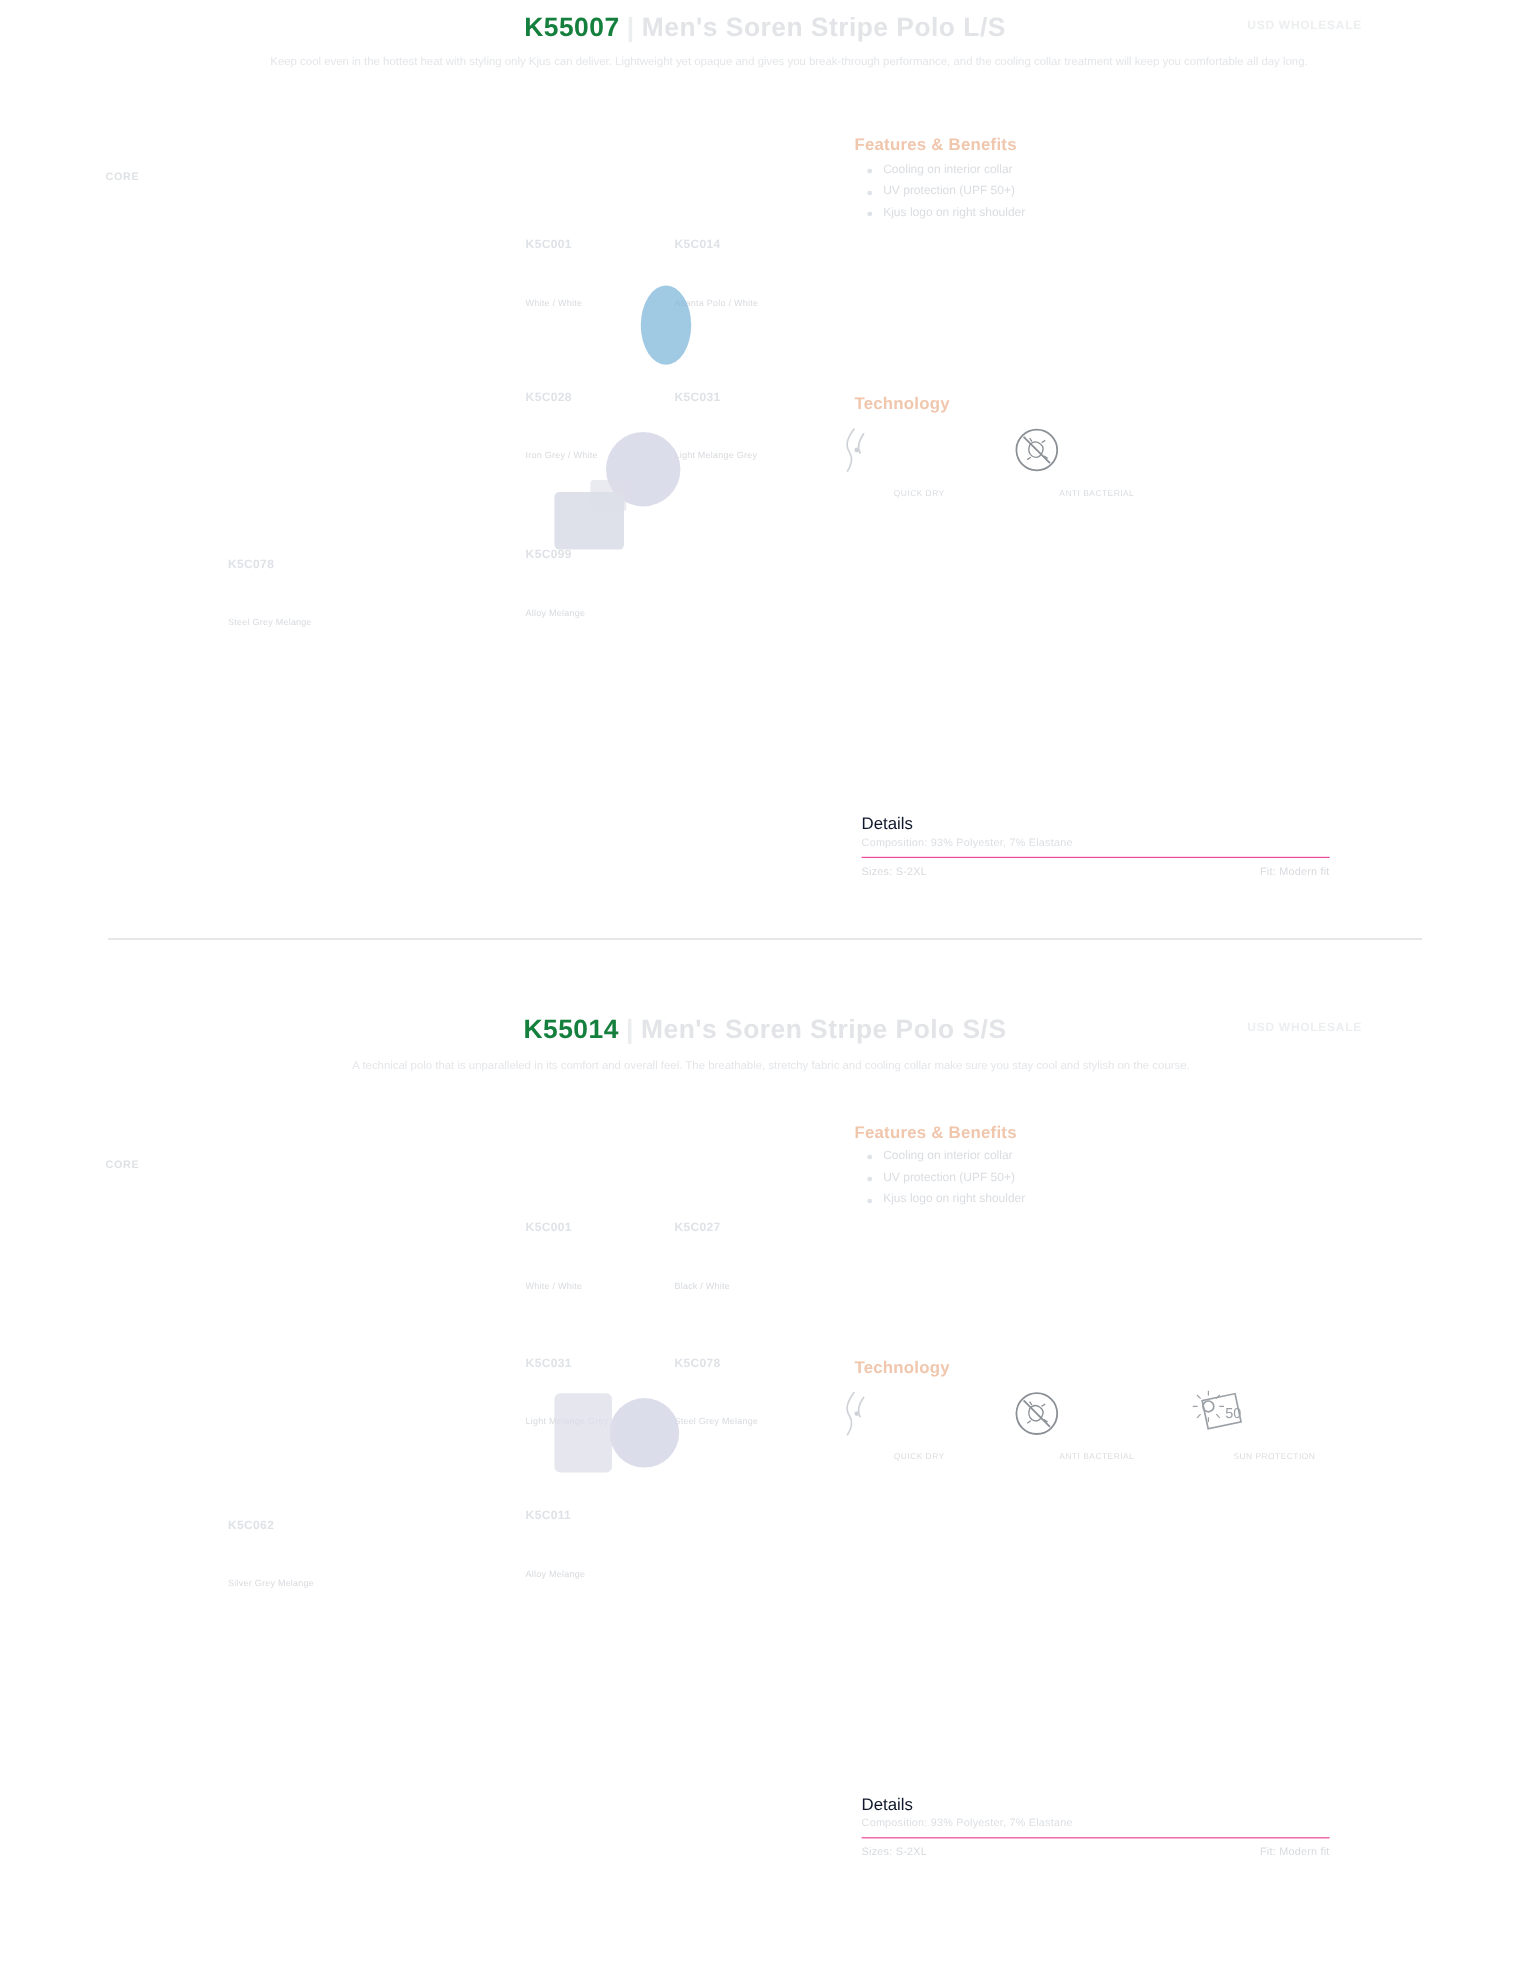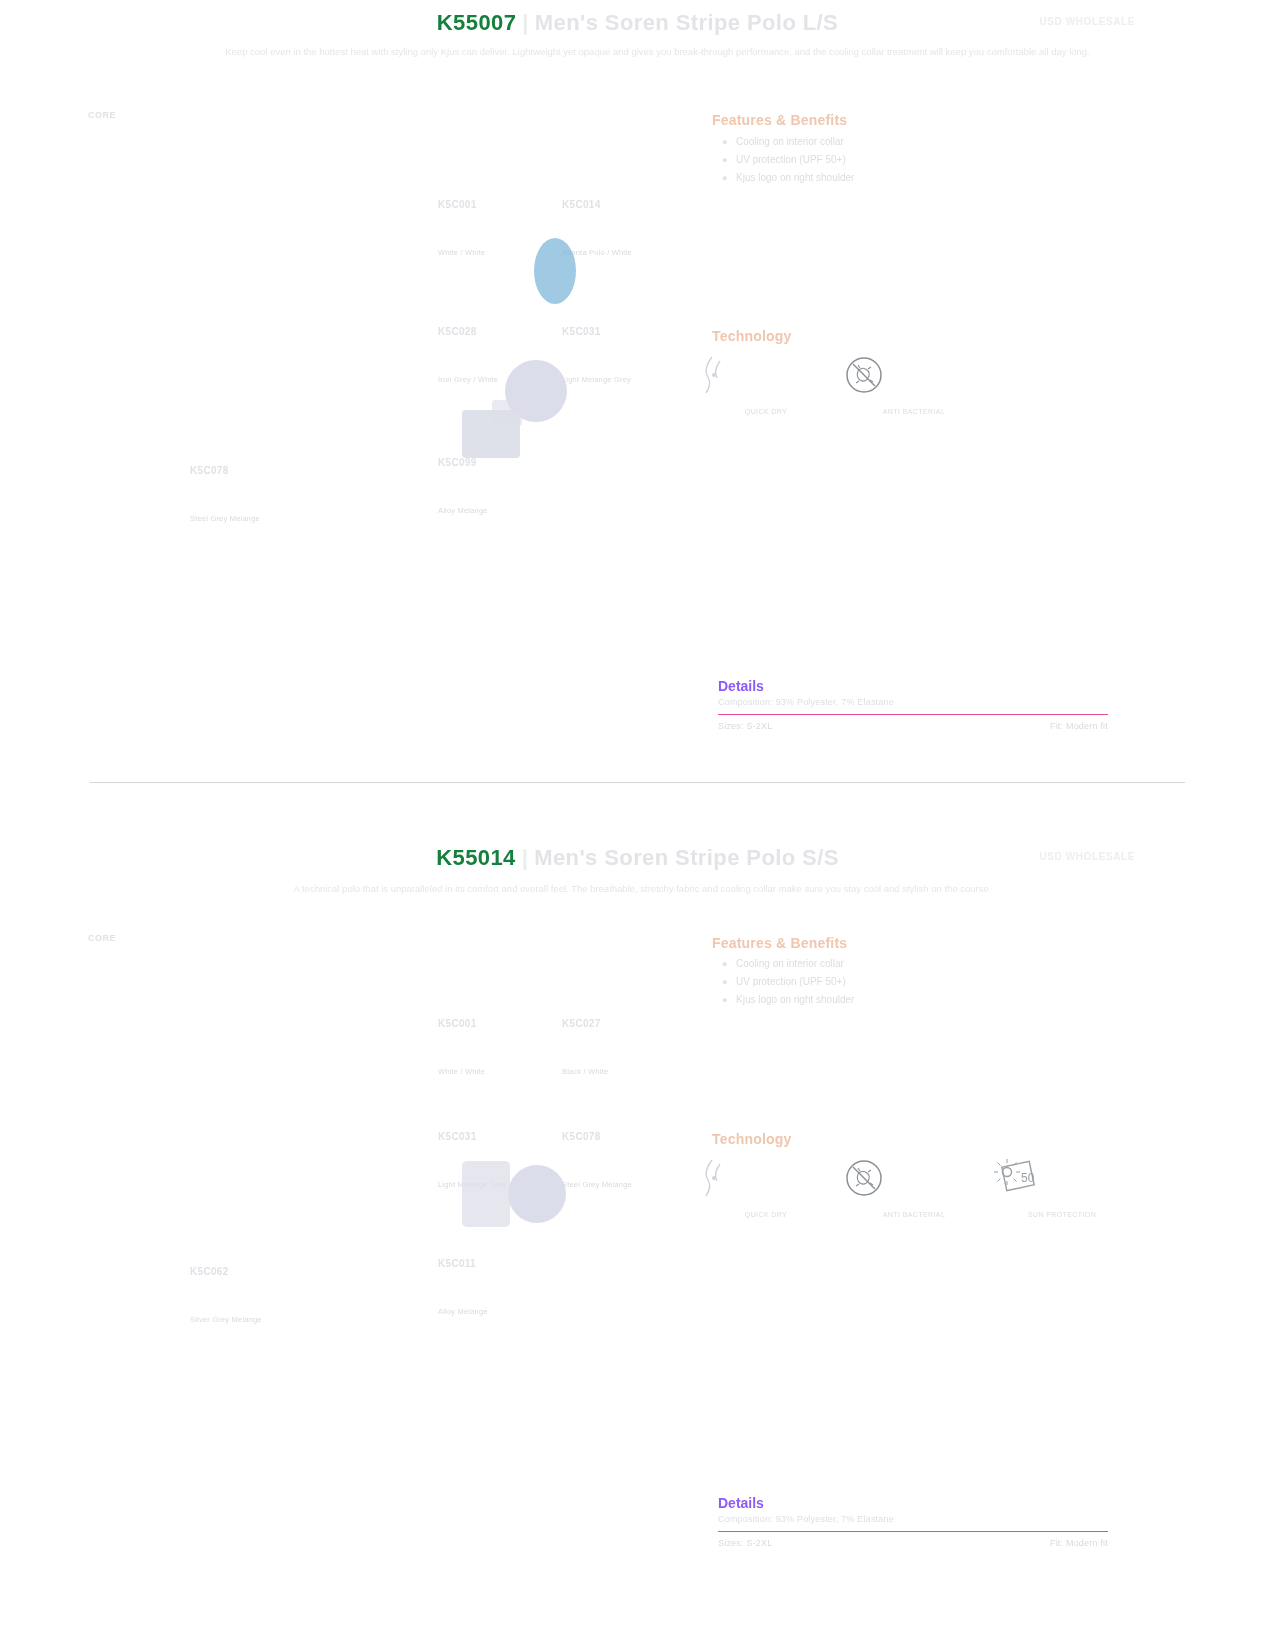--- a/index.html
+++ b/index.html
@@ -77,20 +77,21 @@
     text-align: center;
   }
 
   
   .col-label {
     position: absolute;
     font-size: 9px;
     letter-spacing: .5px;
     color: #dfe2e5;
     font-weight: 700;
+    margin-top: 32px;
   }
 
   
   .cw {
     position: absolute;
     width: 150px;
   }
   .cw .code {
     font-size: 10px;
     font-weight: 700;
@@ -175,22 +176,22 @@
   }
 
   
   .details-wrap {
     position: absolute;
     left: 718px;
     width: 390px;
   }
   .details-wrap .sec-title-static {
     font-size: 14px;
-    font-weight: 700;
-    color: #8b5cf6;
+    font-weight: 400;
+    color: #0f172a;
   }
   .details-comp {
     font-size: 9px;
     color: #dcdfe3;
     margin-top: 3px;
     letter-spacing: .2px;
   }
   .details-rule {
     border-top: 1px solid #ec4899;
     margin-top: 7px;

